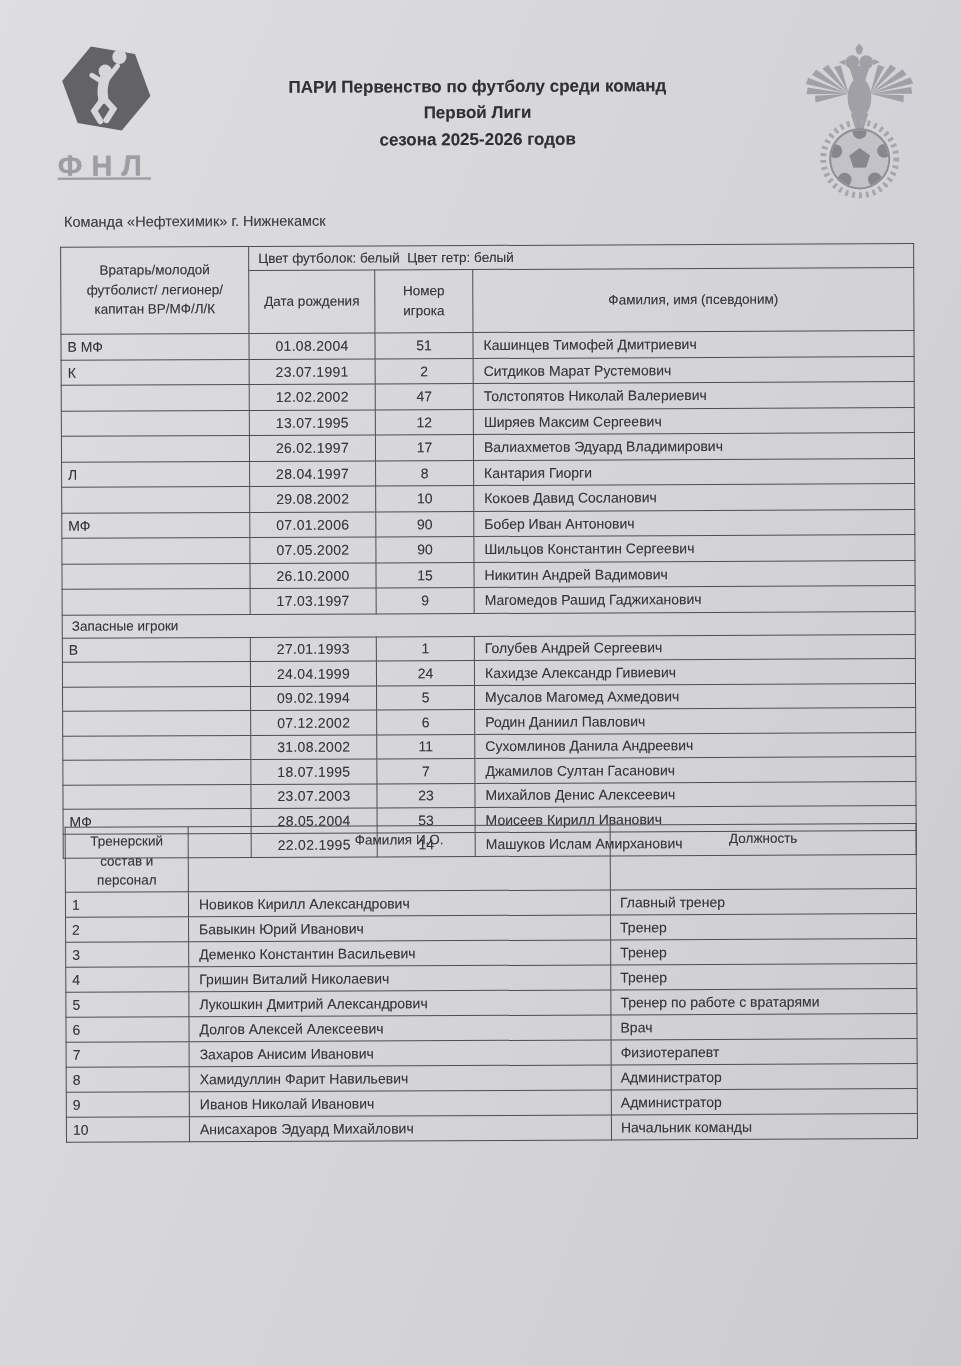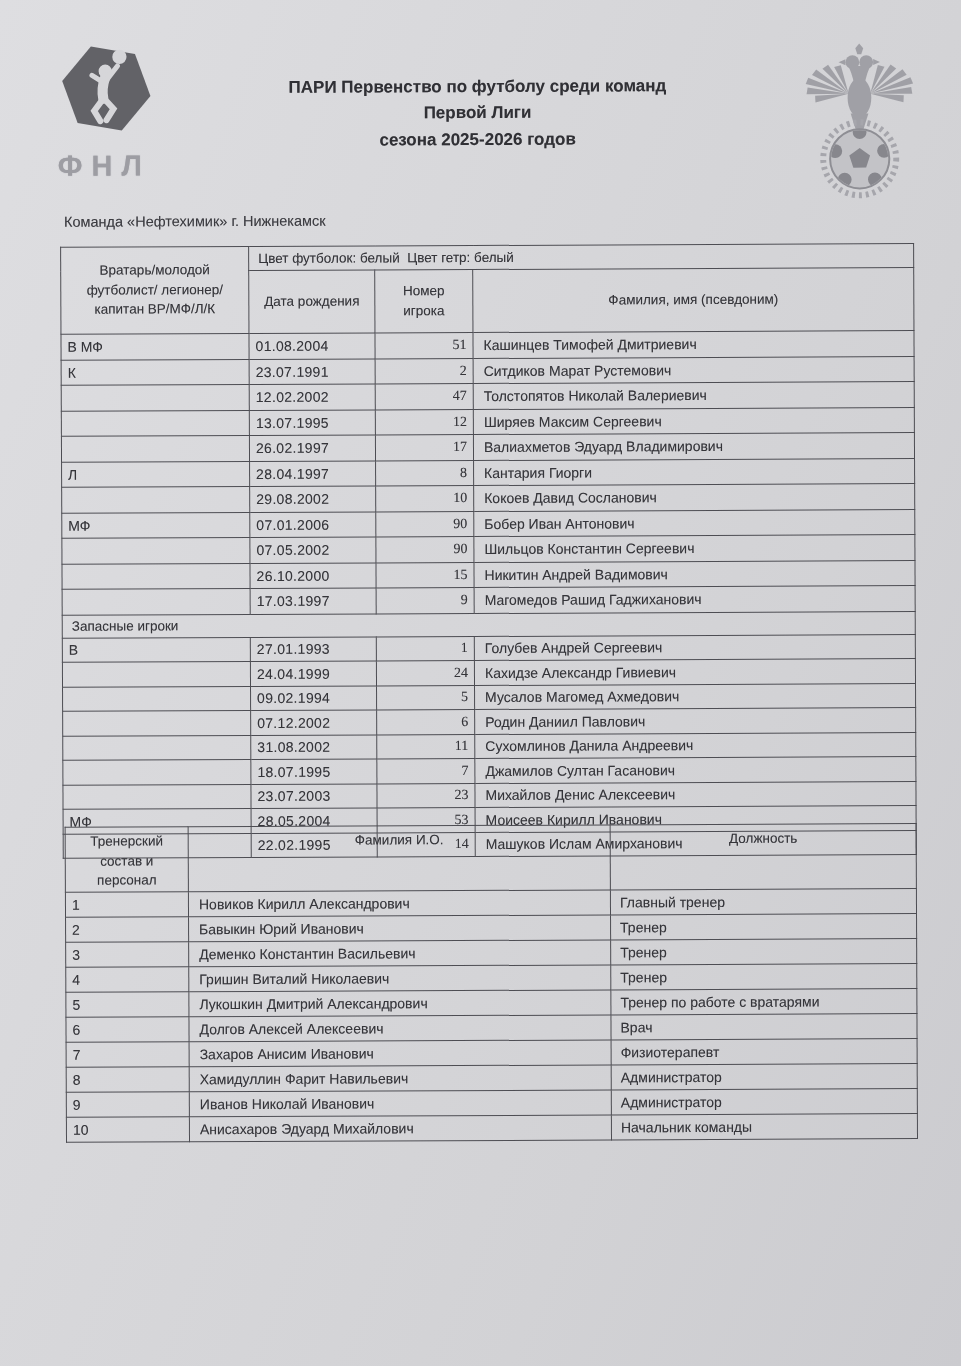--- a/index.html
+++ b/index.html
@@ -17,42 +17,43 @@
     position:absolute;inset:0;
     transform:rotate(-0.25deg);
     text-shadow:0 0 0.6px rgba(53,53,58,.35);
   }
   
   .fnl-logo{position:absolute;left:58px;top:38px;width:112px;height:112px;}
   .fnl-label{
     position:absolute;left:60px;top:148px;width:160px;
     font-size:29px;font-weight:bold;letter-spacing:9px;color:#9d9da3;
     text-shadow:0 0 1px rgba(140,140,146,.6);
+    text-decoration:underline;
   }
   .eagle-logo{position:absolute;left:788px;top:38px;width:148px;height:168px;}
   .title-block{
     position:absolute;left:160px;top:74px;width:640px;
     text-align:center;font-weight:bold;font-size:17px;line-height:1.55;color:#303035;
   }
   .team-line{position:absolute;left:66px;top:212px;font-size:14.5px;color:#3c3c41;}
   
   table{border-collapse:collapse;table-layout:fixed;background:transparent;}
   th,td{
     border:1.6px solid #4d4d53;
     font-weight:normal;font-size:14px;color:#35353a;
     padding:1px 6px;overflow:hidden;
   }
   .players-table{position:absolute;left:62px;top:245px;width:853px;}
   .players-table th{font-size:13.5px;}
   .role-h{vertical-align:top;text-align:center;padding-top:13px;line-height:1.45;}
   .kit-h{text-align:left;white-space:pre-wrap;height:21px;padding-left:9px;}
   .hdr-mid{vertical-align:middle;text-align:center;height:60px;line-height:1.5;}
   .c-role{}
-  .c-dob{text-align:left;letter-spacing:.3px;}
-  .c-num{text-align:right;font-family:Liberation Serif, serif;}
+  .c-dob{text-align:center;letter-spacing:.3px;}
+  .c-num{text-align:center;}
   .c-name{text-align:left;padding-left:10px;}
   .tb-main td{height:22.5px;}
   .tb-res td{height:21.5px;}
   .section-row td{height:20px;text-align:left;padding-left:9px;font-size:13.5px;}
   .staff-table{position:absolute;left:64px;top:825px;width:851px;}
   .staff-table th{font-size:13.5px;vertical-align:top;padding-top:4px;line-height:1.45;}
   .staff-table td{height:22px;}
   .c-pos{text-align:left;padding-left:9px;}
   .hdr-center{text-align:center;}
 </style>

